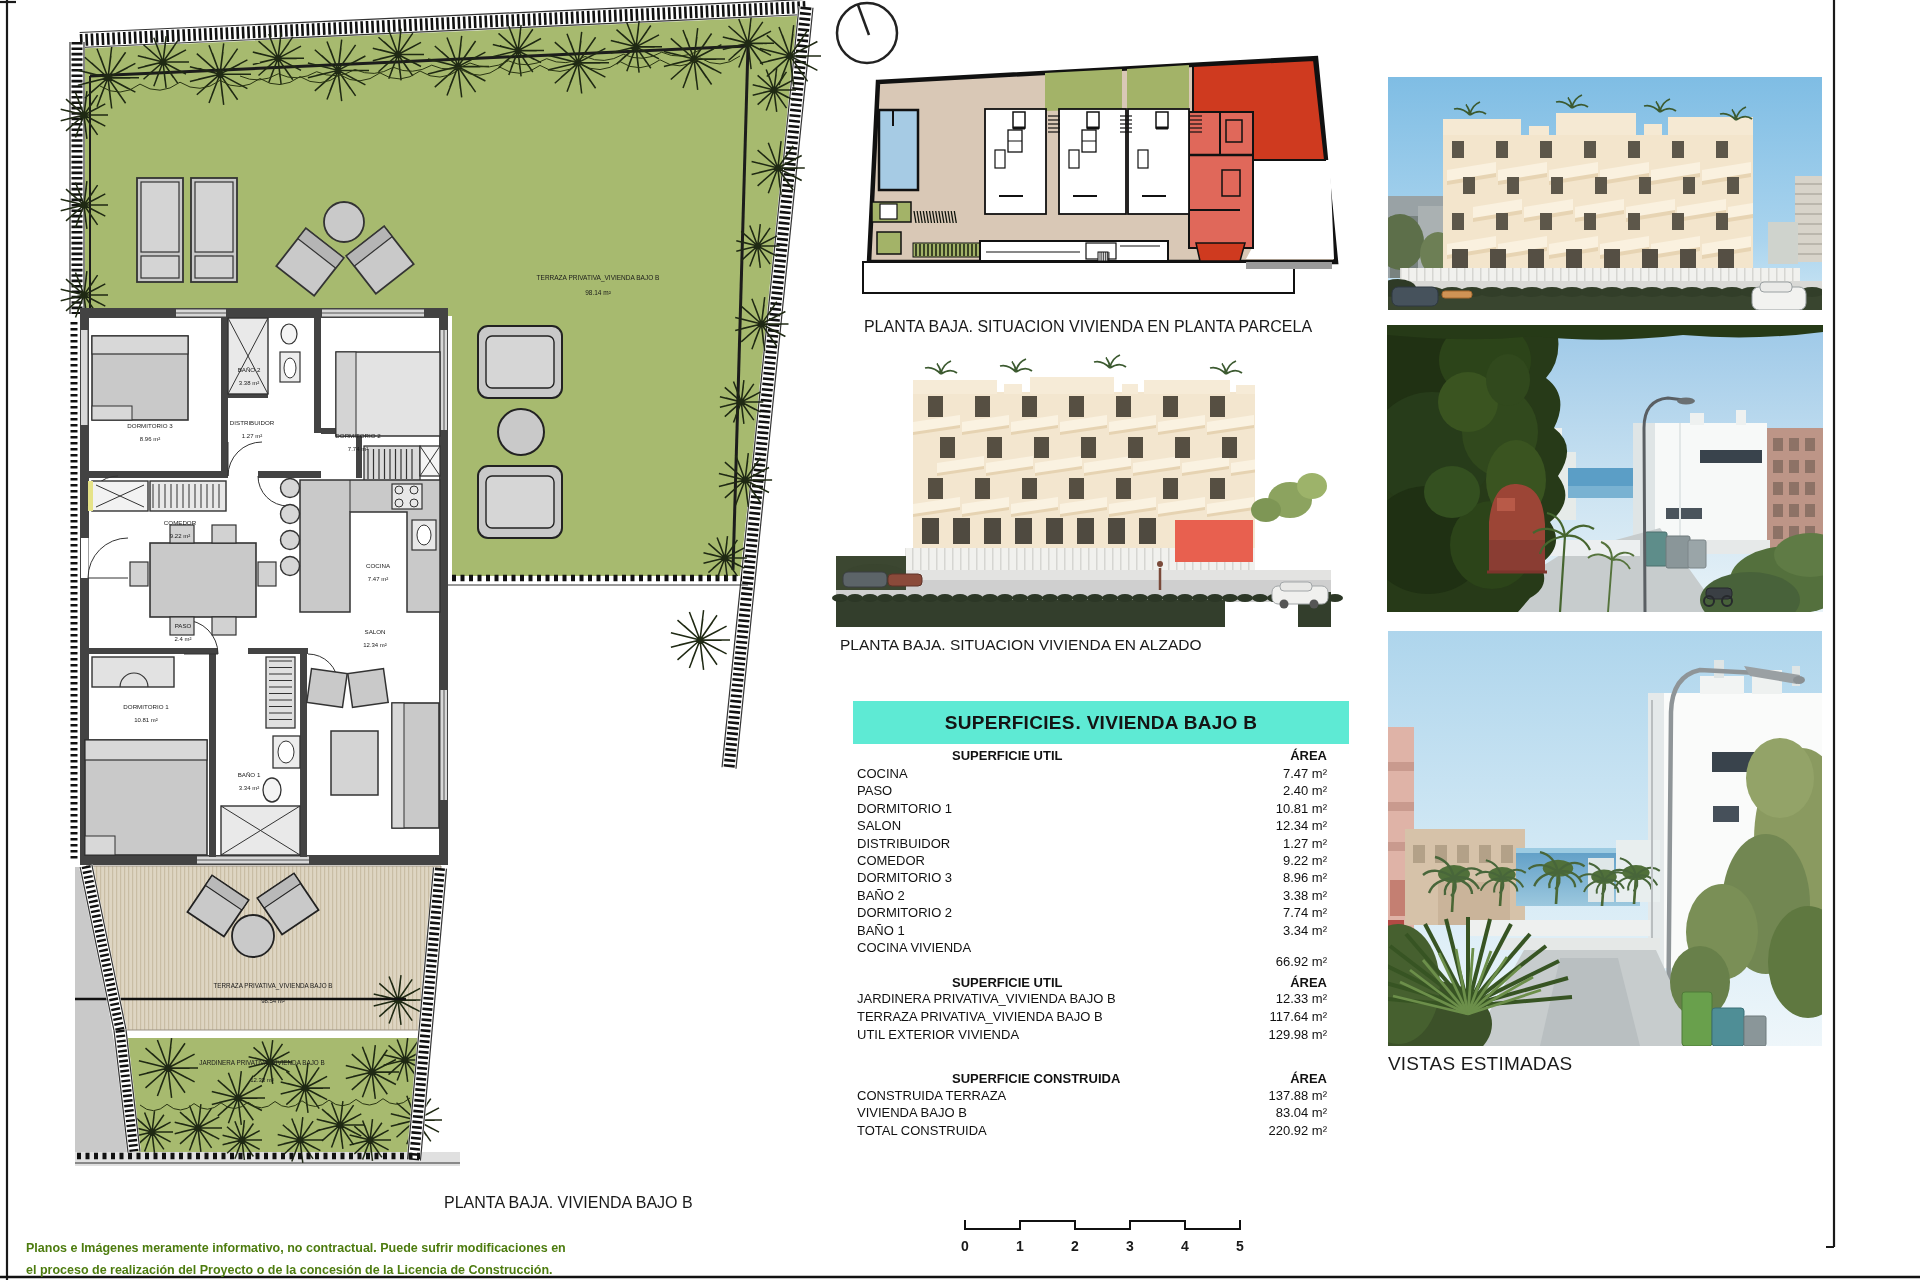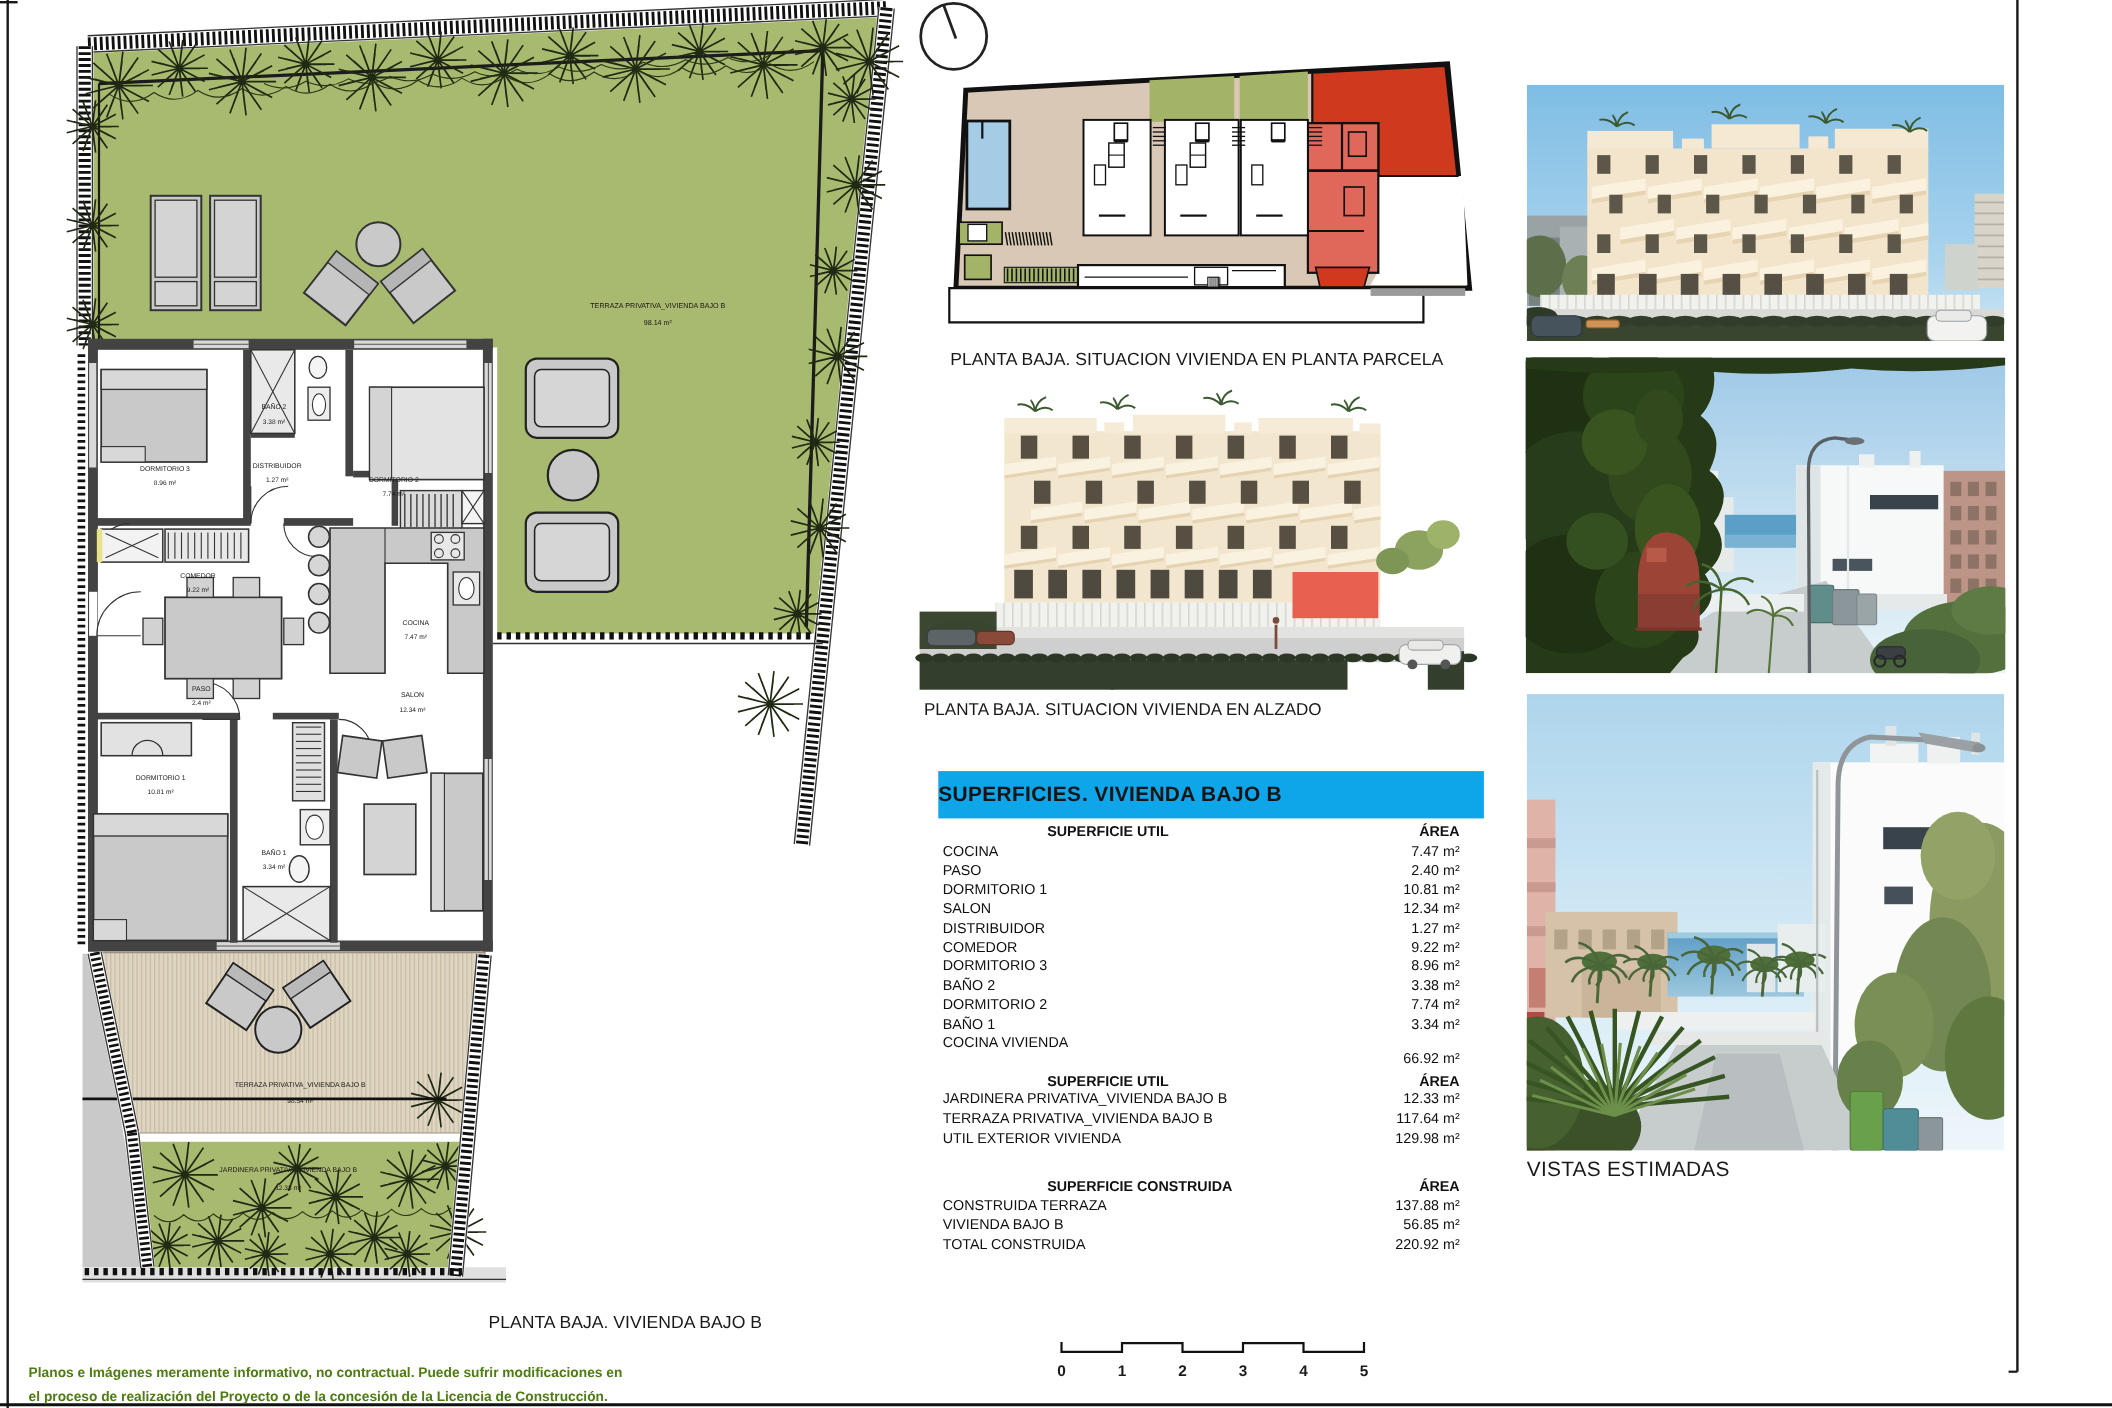--- a/index.html
+++ b/index.html
@@ -1,19 +1,19 @@
 <!DOCTYPE html>
 <html><head><meta charset="utf-8">
 <style>
 html,body{margin:0;padding:0;}
 body{width:1920px;height:1280px;position:relative;background:#fff;overflow:hidden;
  font-family:"Liberation Sans", sans-serif;}
 .abs{position:absolute;}
-.thead{position:absolute;left:853px;top:701px;width:496px;height:43px;background:#0ea5e9;
- font-size:19px;font-weight:bold;color:#141414;text-align:left;line-height:43px;letter-spacing:0.3px;}
+.thead{position:absolute;left:853px;top:701px;width:496px;height:43px;background:#5eead4;
+ font-size:19px;font-weight:bold;color:#141414;text-align:center;line-height:43px;letter-spacing:0.3px;}
 .tsec{position:absolute;left:857px;width:470px;height:17px;font-size:13px;font-weight:bold;color:#111;}
 .tsl{position:absolute;left:95px;}
 .tsa{position:absolute;right:0px;margin-left:20px;}
 .trl{position:absolute;left:857px;width:330px;font-size:13px;color:#111;height:17px;}
 .trv{position:absolute;left:1107px;width:220px;font-size:13px;color:#111;text-align:right;height:17px;}
 .cap{position:absolute;color:#1a1a1a;font-size:16px;white-space:nowrap;}
 </style></head>
 <body>
 <div class="abs" style="left:0;top:0"><svg width="1920" height="1280" viewBox="0 0 1920 1280" xmlns="http://www.w3.org/2000/svg">
 <rect width="1920" height="1280" fill="#ffffff"></rect>
@@ -942,19 +942,19 @@
 <div class="trv" style="top:1009px">117.64 m²</div>
 <div class="trl" style="top:1027px">UTIL EXTERIOR VIVIENDA</div>
 <div class="trv" style="top:1027px">129.98 m²</div>
 <div class="tsec" style="top:1071px">
     <span class="tsl">SUPERFICIE CONSTRUIDA</span>
     <span class="tsa">ÁREA</span>
   </div>
 <div class="trl" style="top:1088px">CONSTRUIDA TERRAZA</div>
 <div class="trv" style="top:1088px">137.88 m²</div>
 <div class="trl" style="top:1105.4px">VIVIENDA BAJO B</div>
-<div class="trv" style="top:1105.4px">56.85 m²</div>
+<div class="trv" style="top:1105.4px">83.04 m²</div>
 <div class="trl" style="top:1122.8000000000002px">TOTAL CONSTRUIDA</div>
 <div class="trv" style="top:1122.8000000000002px">220.92 m²</div>
 <div class="cap" style="left:444px;top:1194px">PLANTA BAJA. VIVIENDA BAJO B</div>
 <div class="cap" style="left:1388px;top:1053px;font-size:19px;font-weight:normal;letter-spacing:0.2px">VISTAS ESTIMADAS</div>
 <div class="abs" style="left:26px;top:1238px;font-size:12.5px;font-weight:bold;color:#4d7c0f;line-height:21.5px">
 Planos e Imágenes meramente informativo, no contractual. Puede sufrir modificaciones en<br>
 el proceso de realización del Proyecto o de la concesión de la Licencia de Construcción.</div>
 </body></html>

